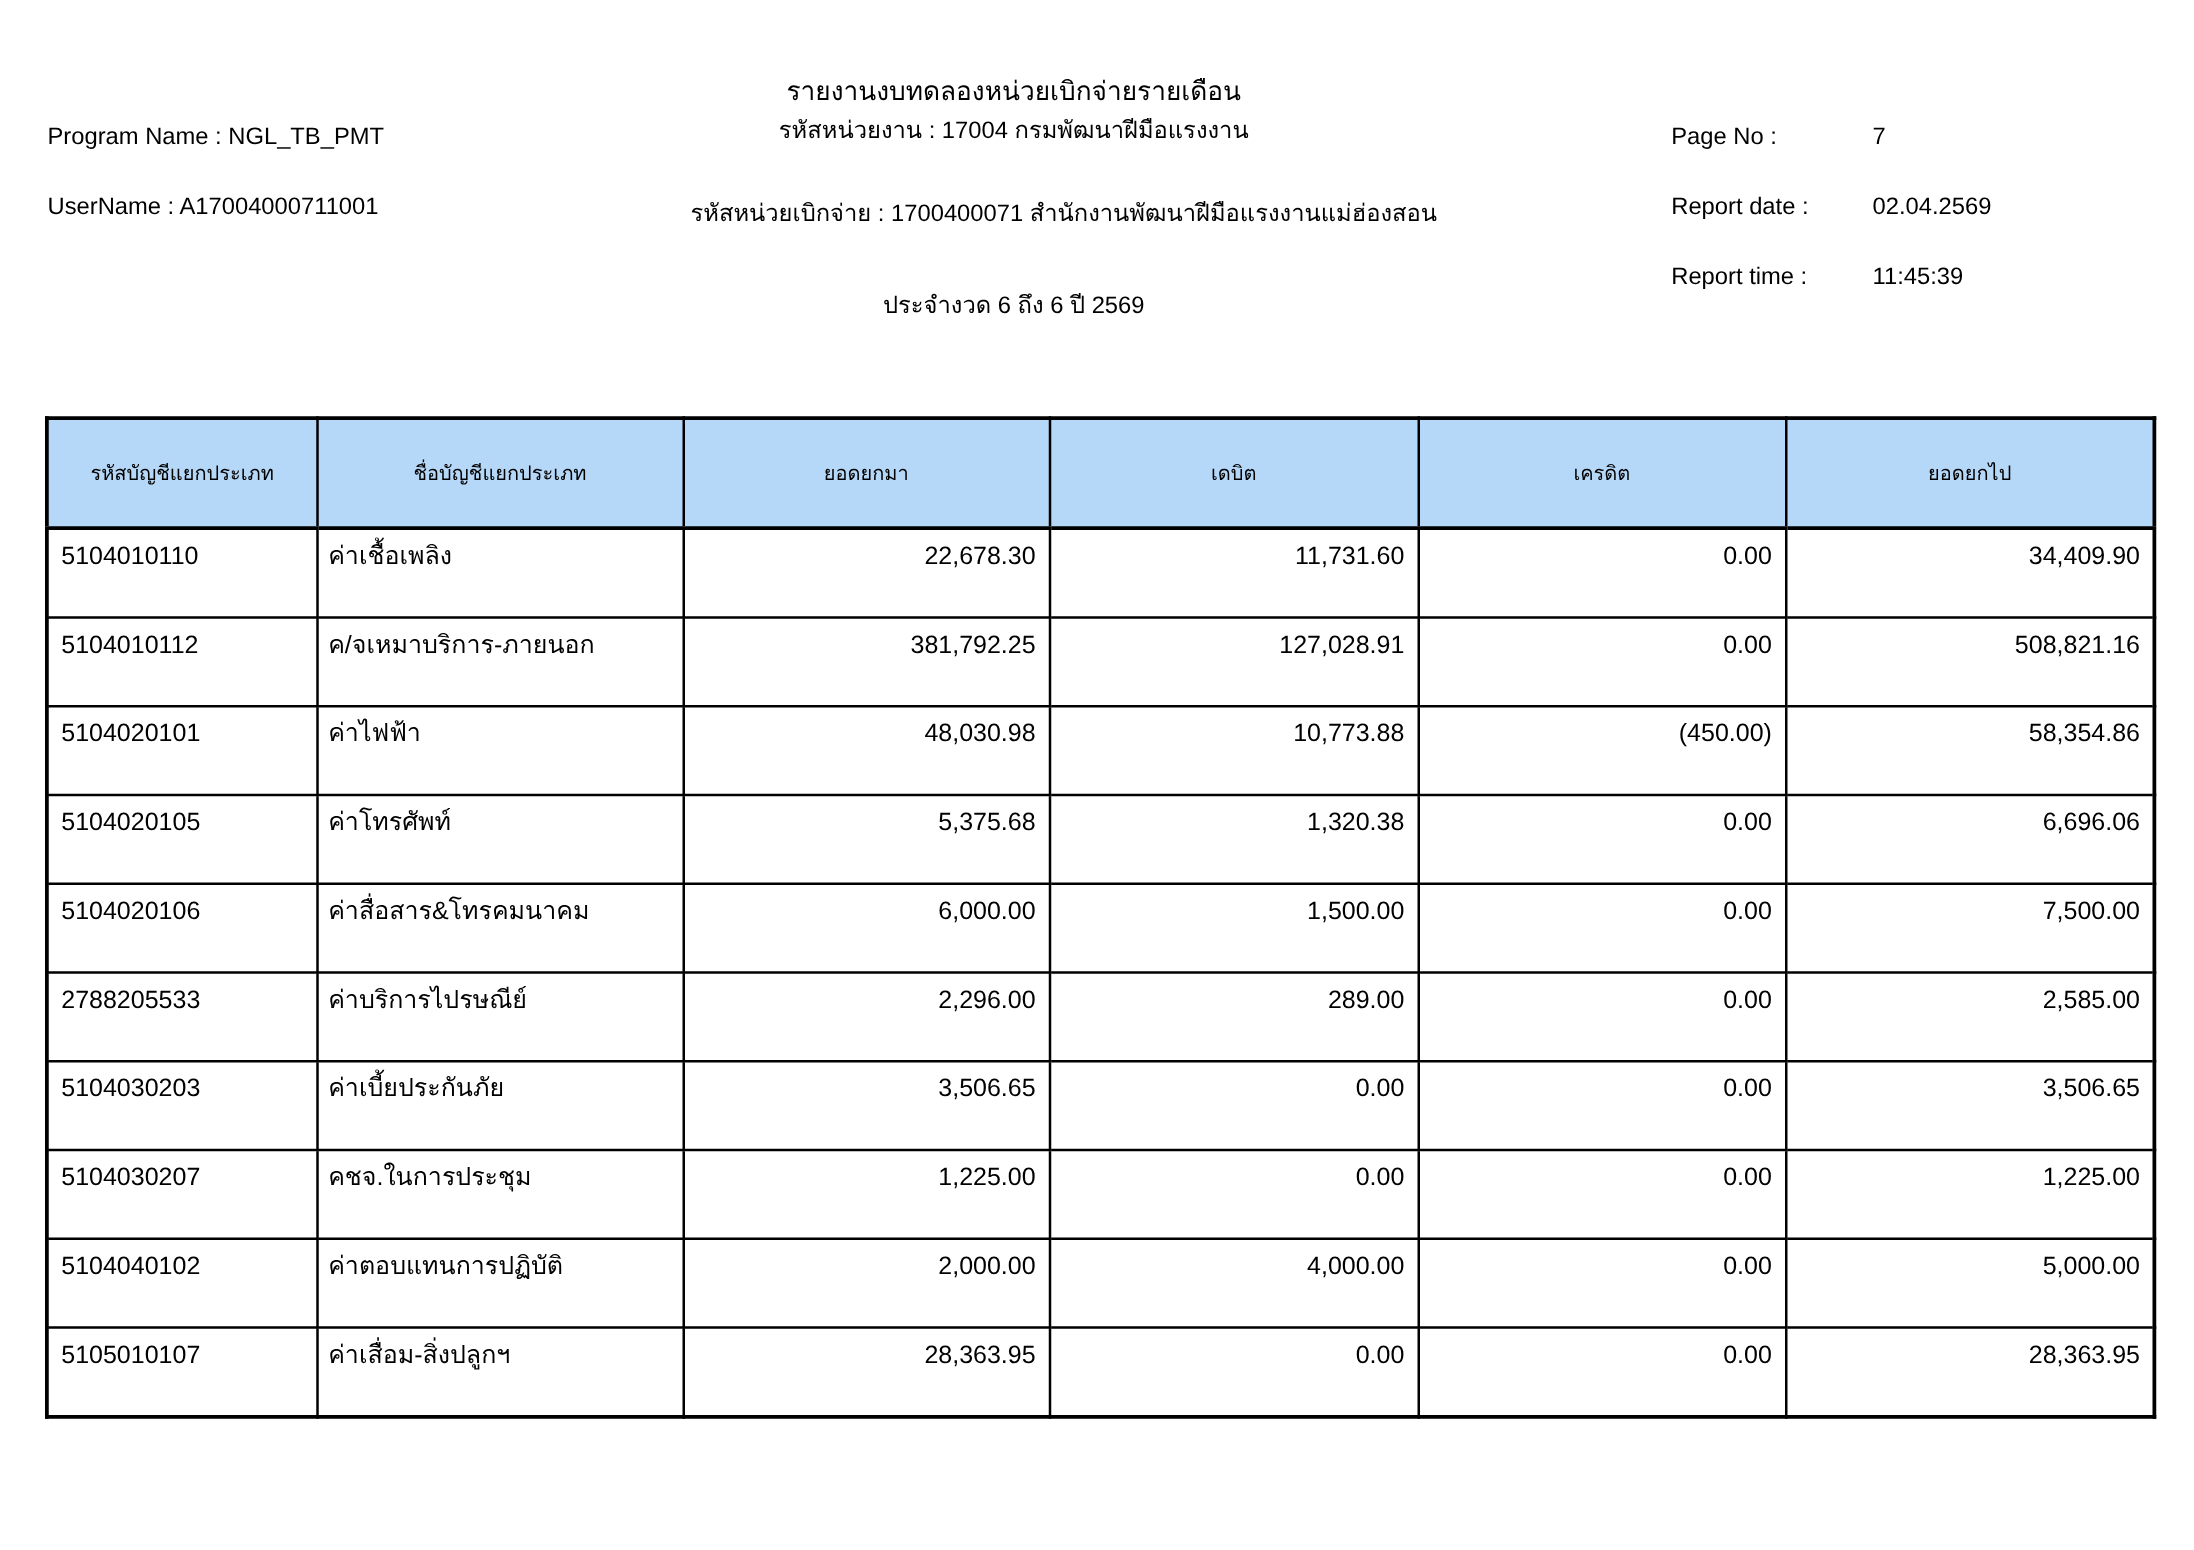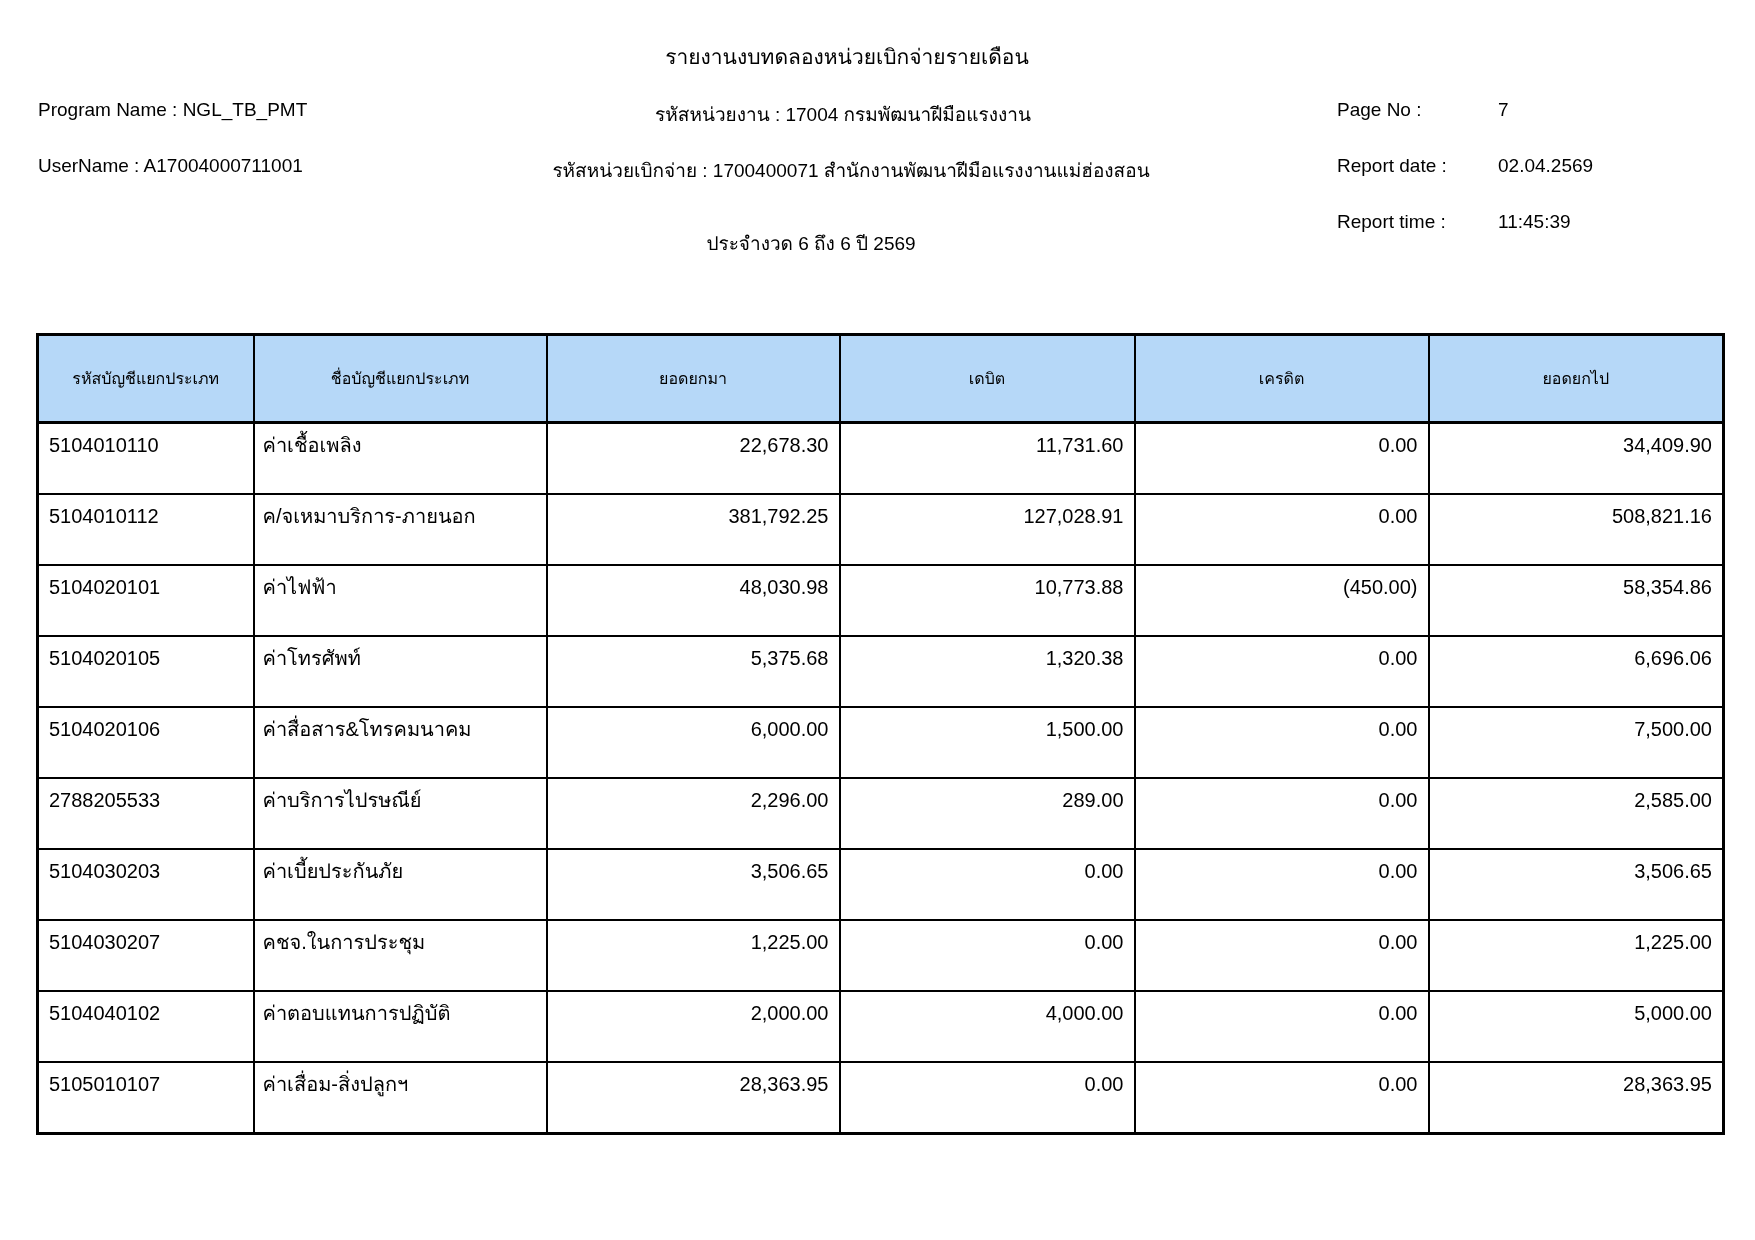--- a/index.html
+++ b/index.html
@@ -58,24 +58,24 @@
     overflow: hidden;
     white-space: nowrap;
   }
   td.code { text-align: left; padding-left: 10px; }
   td.name { text-align: left; padding-left: 8px; }
   td.num  { text-align: right; padding-right: 10px; }
 </style>
 </head>
 <body>
 
-<div class="hdr center title" style="top:40px;margin-left:36px;">รายงานงบทดลองหน่วยเบิกจ่ายรายเดือน</div>
+<div class="hdr center title" style="top:56px;">รายงานงบทดลองหน่วยเบิกจ่ายรายเดือน</div>
 
 <div class="hdr" style="top:99px; left:38px;">Program Name : NGL_TB_PMT</div>
-<div class="hdr center" style="top:99px;padding-left:32px;">รหัสหน่วยงาน : 17004 กรมพัฒนาฝีมือแรงงาน</div>
+<div class="hdr center" style="top:88px;">รหัสหน่วยงาน : 17004 กรมพัฒนาฝีมือแรงงาน</div>
 <div class="hdr" style="top:99px; left:1337px;">Page No :</div>
 <div class="hdr" style="top:99px; left:1498px;">7</div>
 
 <div class="hdr" style="top:155px; left:38px;">UserName : A17004000711001</div>
 <div class="hdr center" style="top:155px;padding-left:40px;">รหัสหน่วยเบิกจ่าย : 1700400071 สำนักงานพัฒนาฝีมือแรงงานแม่ฮ่องสอน</div>
 <div class="hdr" style="top:155px; left:1337px;">Report date :</div>
 <div class="hdr" style="top:155px; left:1498px;">02.04.2569</div>
 
 <div class="hdr center" style="top:211px;margin-top:17px;">ประจำงวด 6 ถึง 6 ปี 2569</div>
 <div class="hdr" style="top:211px; left:1337px;">Report time :</div>

